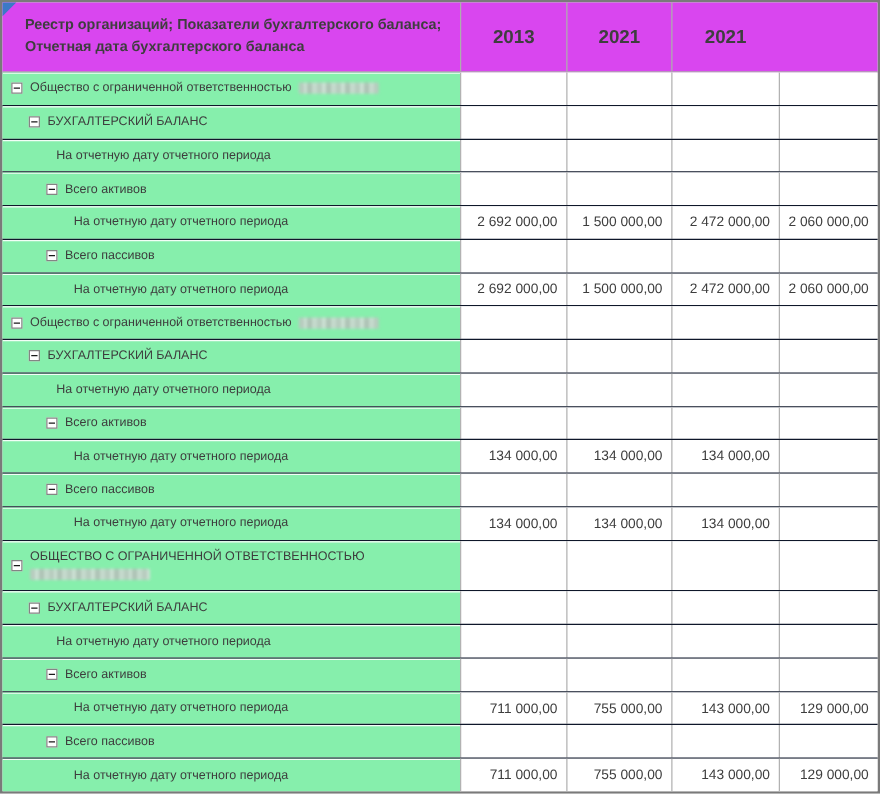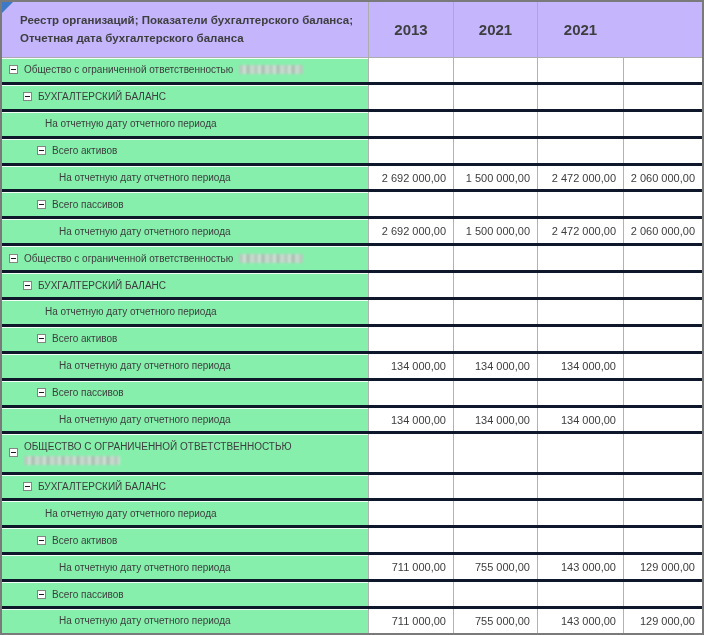--- a/index.html
+++ b/index.html
@@ -12,37 +12,37 @@
     display:flex; flex-direction:column;
   }
   .corner-marker {
     position:absolute; top:0; left:0; width:0; height:0; z-index:5;
     border-top:11px solid #3c79c6; border-right:11px solid transparent;
   }
 
   .hdr {
     flex:0 0 56px; display:grid;
     grid-template-columns:366px 85px 84px 86px 1fr;
-    background:#c4b5fd; border-bottom:1px solid #adadad;
+    background:#d946ef; border-bottom:1px solid #adadad;
   }
   .hdr-title {
     display:flex; align-items:center; padding:6px 14px 6px 18px;
     font-size:11.5px; font-weight:bold; color:#3e3e3e; line-height:1.55;
   }
   .hdr-year {
     display:flex; align-items:center; justify-content:center;
     border-left:1px solid #adadad;
     font-size:15px; font-weight:bold; color:#3e3e3e;
   }
 
   .tbody { flex:1 1 auto; display:flex; flex-direction:column; min-height:0; }
 
   .row {
     display:grid; grid-template-columns:366px 85px 84px 86px 1fr;
-    flex:1 1 0; min-height:0; border-top:3px solid #0f172a;
+    flex:1 1 0; min-height:0; border-top:1px solid #0f172a;
   }
   .row:first-child { border-top:none; }
   .row.tall { flex-grow:1.55; }
 
   .labelcell {
     background:#86efac; box-shadow:inset 0 1px 0 rgba(255,255,255,.9);
     display:flex; align-items:center; gap:6px;
     font-size:10px; color:#3d3d3d; white-space:nowrap; overflow:hidden;
   }
   .valcell {

